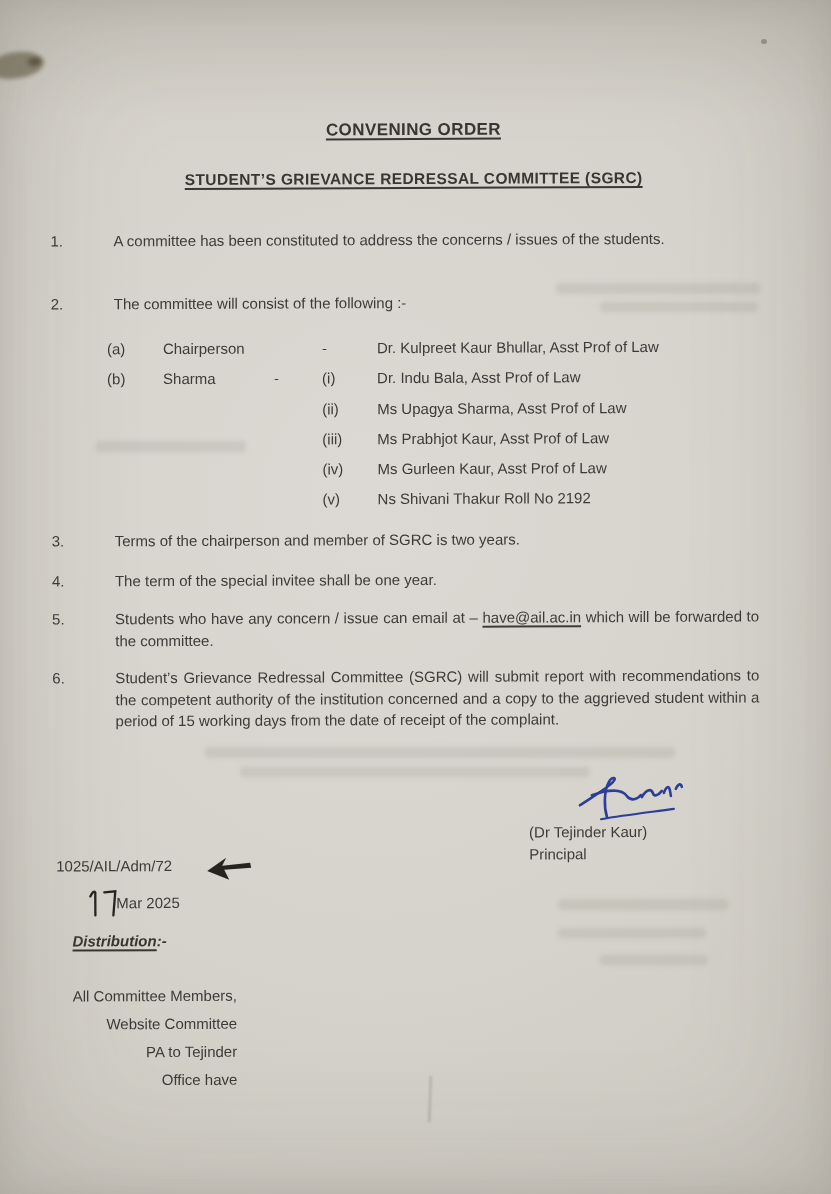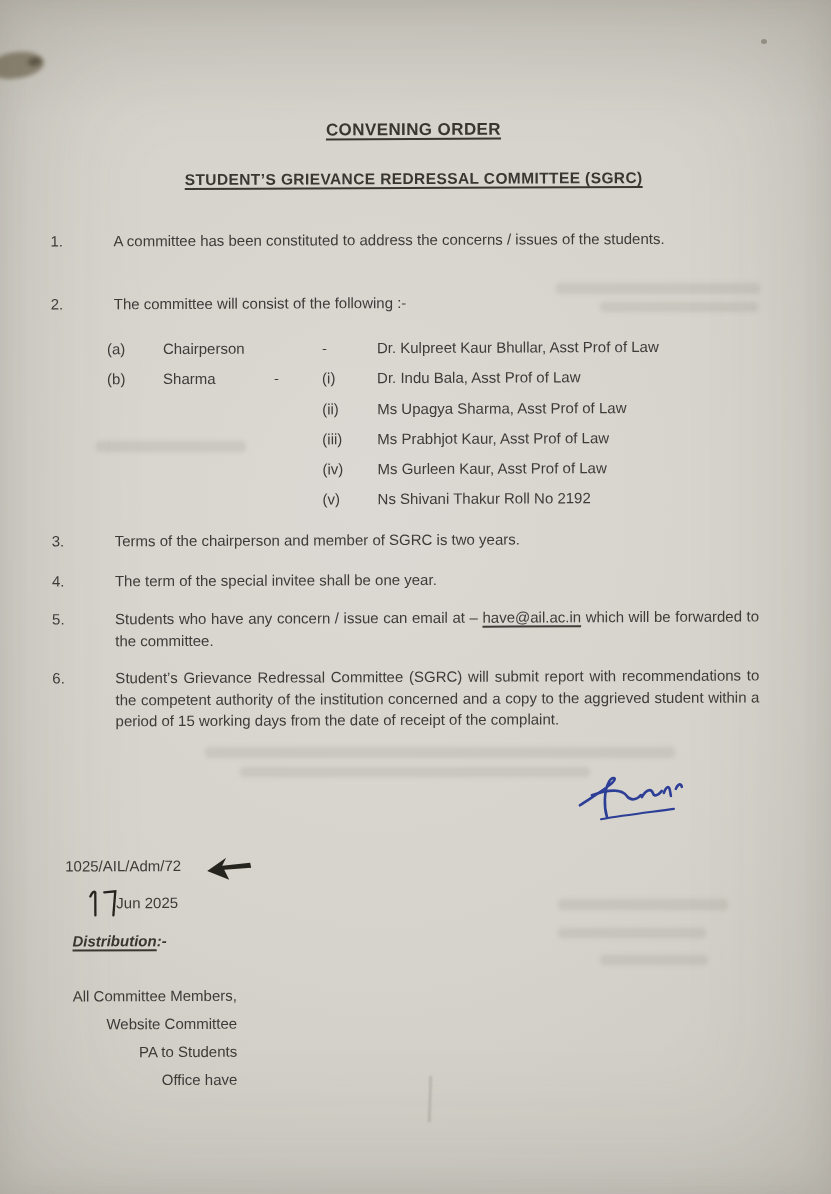--- a/index.html
+++ b/index.html
@@ -32,21 +32,21 @@
   .crow{display:flex;font-size:15px;line-height:22px;margin-bottom:8.3px;padding-left:56px;}
   .c1{flex:0 0 56px;}
   .c2{flex:0 0 111px;}
   .c3{flex:0 0 48px;}
   .c4{flex:0 0 55px;}
   .c5{flex:1;}
 
   .sig-svg{position:absolute;left:567px;top:776px;}
   .sigblock{position:absolute;left:528px;top:822px;font-size:15px;line-height:22px;}
 
-  .refline{position:absolute;left:64px;top:856px;font-size:15px;}
+  .refline{position:absolute;left:55px;top:856px;font-size:15px;}
   .ref-scribble{position:absolute;left:203px;top:854px;}
   .dateline{position:absolute;left:115px;top:893px;font-size:15px;}
   .hand-day{position:absolute;left:82px;top:884px;}
 
   .dist-head{position:absolute;left:71px;top:931px;font-size:15px;font-weight:bold;color:#37362f;font-style:italic;}
   .dist-list{position:absolute;left:71px;top:984px;font-size:15px;text-align:right;}
   .dist-list div{line-height:22px;margin-bottom:6px;}
 
   .ghost{position:absolute;background:rgba(141,138,126,0.20);filter:blur(2px);border-radius:4px;
     pointer-events:none;}
@@ -160,40 +160,44 @@
     <svg class="sig-svg" width="130" height="52" viewBox="0 0 130 52">
       <g stroke="#2c3e96" fill="none" stroke-width="2.6" stroke-linecap="round">
         <path d="M12,30 C24,22 38,14 45,7 C50,2 44,1 41,7 C36,16 36,32 39,42"></path>
         <path d="M24,20 C44,13 55,15 59,21 C63,26 69,25 73,20"></path>
         <path d="M74,22 C78,15 83,13 85,18 C86,22 90,21 94,16"></path>
         <path d="M96,18 C98,12 101,10 102,15 L103,21"></path>
         <path d="M108,14 C110,9 113,8 114,12"></path>
         <path d="M33,44 C58,40 84,37 106,34" stroke-width="2.1"></path>
       </g>
     </svg>
+    <div class="sigblock">
+      <div>(Dr Tejinder Kaur)</div>
+      <div>Principal</div>
+    </div>
 
     <div class="refline">1025/AIL/Adm/72</div>
     <svg class="ref-scribble" width="50" height="28" viewBox="0 0 50 28">
       <path d="M3,16 L22,3 L18,11 L46,8 L47,13 L20,15 L25,25 Z" fill="#26241f"></path>
     </svg>
 
     <svg class="hand-day" width="38" height="38" viewBox="0 0 38 38">
       <g stroke="#26241f" fill="none" stroke-width="2.3" stroke-linecap="round">
         <path d="M7,11 C9,7 11,5 12,7 L12,30"></path>
         <path d="M21,7 L32,6 L30,30"></path>
       </g>
     </svg>
-    <div class="dateline">Jun 2025</div>
+    <div class="dateline">Mar 2025</div>
 
     <div class="dist-head"><span class="u">Distribution</span><span>:-</span></div>
 
     <div class="dist-list">
       <div>All Committee Members,</div>
       <div>Website Committee</div>
-      <div>PA to Students</div>
+      <div>PA to Tejinder</div>
       <div>Office have</div>
     </div>
 
   </div>
 
   <div class="topshade"></div>
   <div class="vignette"></div>
 </div>
 
 </body></html>

